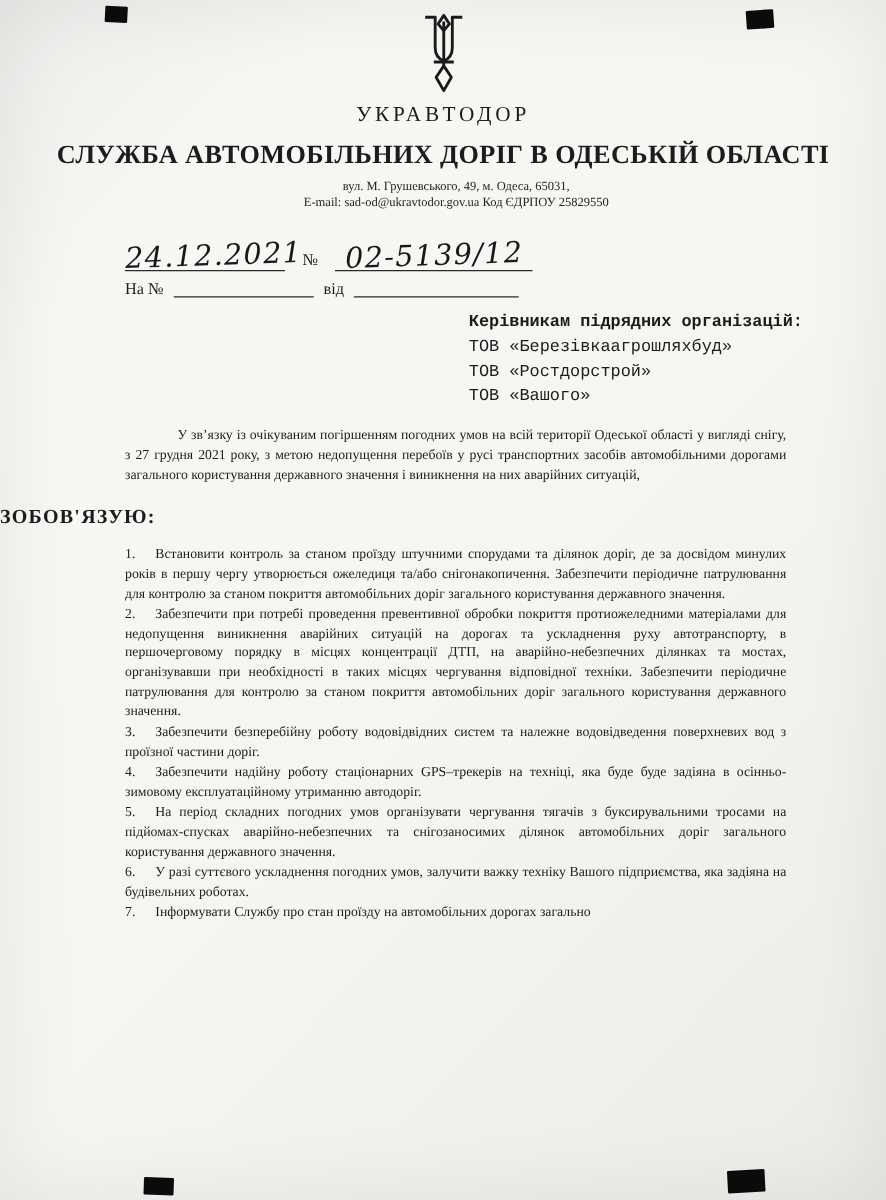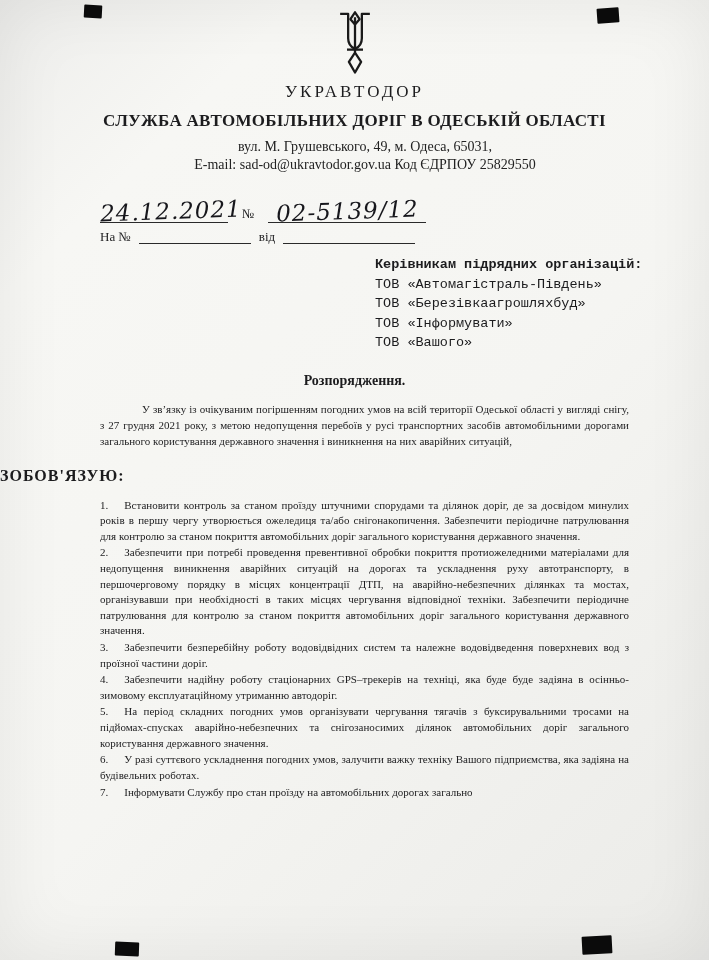--- a/index.html
+++ b/index.html
@@ -17,40 +17,40 @@
   }
   .artifact { position: absolute; background: #0b0b0b; border-radius: 1px; }
   .a1 { left: 84px;  top: 5px;   width: 18px; height: 13px; transform: rotate(3deg); }
   .a2 { left: 597px; top: 8px;   width: 22px; height: 15px; transform: rotate(-4deg); }
   .a3 { left: 115px; top: 942px; width: 24px; height: 14px; transform: rotate(2deg); }
   .a4 { left: 582px; top: 936px; width: 30px; height: 18px; transform: rotate(-3deg); }
 
   .doc-header { text-align: center; padding-top: 10px; }
   .emblem { display: block; margin: 0 auto; }
   .org-top  { font-size: 17px; letter-spacing: 3px; margin-top: 8px; }
-  .org-name { font-size: 17px; font-weight: bold; margin-top: 9px; letter-spacing: 0.3px; }
-  .addr { font-size: 14px; margin-top: 7px; line-height: 1.32; color: #222; padding-left: 21px; }
+  .org-name { font-size: 21px; font-weight: bold; margin-top: 9px; letter-spacing: 0.3px; }
+  .addr { font-size: 10px; margin-top: 7px; line-height: 1.32; color: #222; padding-left: 21px; }
 
   .ref-block { margin: 14px 80px 0 100px; }
   .ref-row1 { display: flex; align-items: flex-end; gap: 10px; height: 34px; }
   .u { border-bottom: 1.4px solid #2a2a2a; display: inline-block; }
   .date-u { width: 128px; text-align: center; }
   .num-u  { width: 158px; text-align: center; }
   .hand {
     font-family: "DejaVu Serif", serif;
     font-style: italic;
     font-size: 23px;
     display: inline-block;
     transform: rotate(-2deg) translateY(2px);
     white-space: nowrap;
     letter-spacing: 1px;
     color: #17171c;
   }
   .no-label { font-size: 13px; padding: 0 4px 1px; }
-  .ref-row2 { display: flex; align-items: center; gap: 8px; margin-top: 6px; font-size: 13px; }
+  .ref-row2 { display: flex; align-items: flex-start; gap: 8px; margin-top: 6px; font-size: 13px; }
   .blank1 { width: 112px; height: 15px; }
   .blank2 { width: 132px; height: 15px; }
 
   .recipients { margin: 10px 50px 0 375px; font-size: 13.5px; line-height: 1.45; font-family: Liberation Mono, monospace; }
   .rec-head { font-weight: bold; }
 
   .doc-title { text-align: center; font-weight: bold; font-size: 14px; margin-top: 20px; }
 
   .intro {
     margin: 13px 80px 0 100px;
@@ -106,27 +106,25 @@
     <div class="ref-row2">
       <span>На №</span>
       <span class="u blank1"></span>
       <span>від</span>
       <span class="u blank2"></span>
     </div>
   </div>
 
   <div class="recipients">
     <div class="rec-head">Керівникам підрядних організацій:</div>
-    <div>ТОВ «Автомагістраль-Південь»</div>
     <div>ТОВ «Березівкаагрошляхбуд»</div>
-    <div>ТОВ «Інформувати»</div>
+    <div>ТОВ «Ростдорстрой»</div>
     <div>ТОВ «Вашого»</div>
   </div>
 
-  <div class="doc-title">Розпорядження.</div>
 
   <p class="intro">У зв’язку із очікуваним погіршенням погодних умов на всій території Одеської області у вигляді снігу, з 27 грудня 2021 року, з метою недопущення перебоїв у русі транспортних засобів автомобільними дорогами загального користування державного значення і виникнення на них аварійних ситуацій,</p>
 
   <div class="order-heading">ЗОБОВ'ЯЗУЮ:</div>
 
   <div class="items">
     <p class="item"><span class="num">1.</span><span>Встановити контроль за станом проїзду штучними спорудами та ділянок доріг, де за досвідом минулих років в першу чергу утворюється ожеледиця та/або снігонакопичення. Забезпечити періодичне патрулювання для контролю за станом покриття автомобільних доріг загального користування державного значення.</span></p>
     <p class="item"><span class="num">2.</span><span>Забезпечити при потребі проведення превентивної обробки покриття протиожеледними матеріалами для недопущення виникнення аварійних ситуацій на дорогах та ускладнення руху автотранспорту, в першочерговому порядку в місцях концентрації ДТП, на аварійно-небезпечних ділянках та мостах, організувавши при необхідності в таких місцях чергування відповідної техніки. Забезпечити періодичне патрулювання для контролю за станом покриття автомобільних доріг загального користування державного значення.</span></p>
     <p class="item"><span class="num">3.</span><span>Забезпечити безперебійну роботу водовідвідних систем та належне водовідведення поверхневих вод з проїзної частини доріг.</span></p>
     <p class="item"><span class="num">4.</span><span>Забезпечити надійну роботу стаціонарних GPS–трекерів на техніці, яка буде буде задіяна в осінньо-зимовому експлуатаційному утриманню автодоріг.</span></p>

